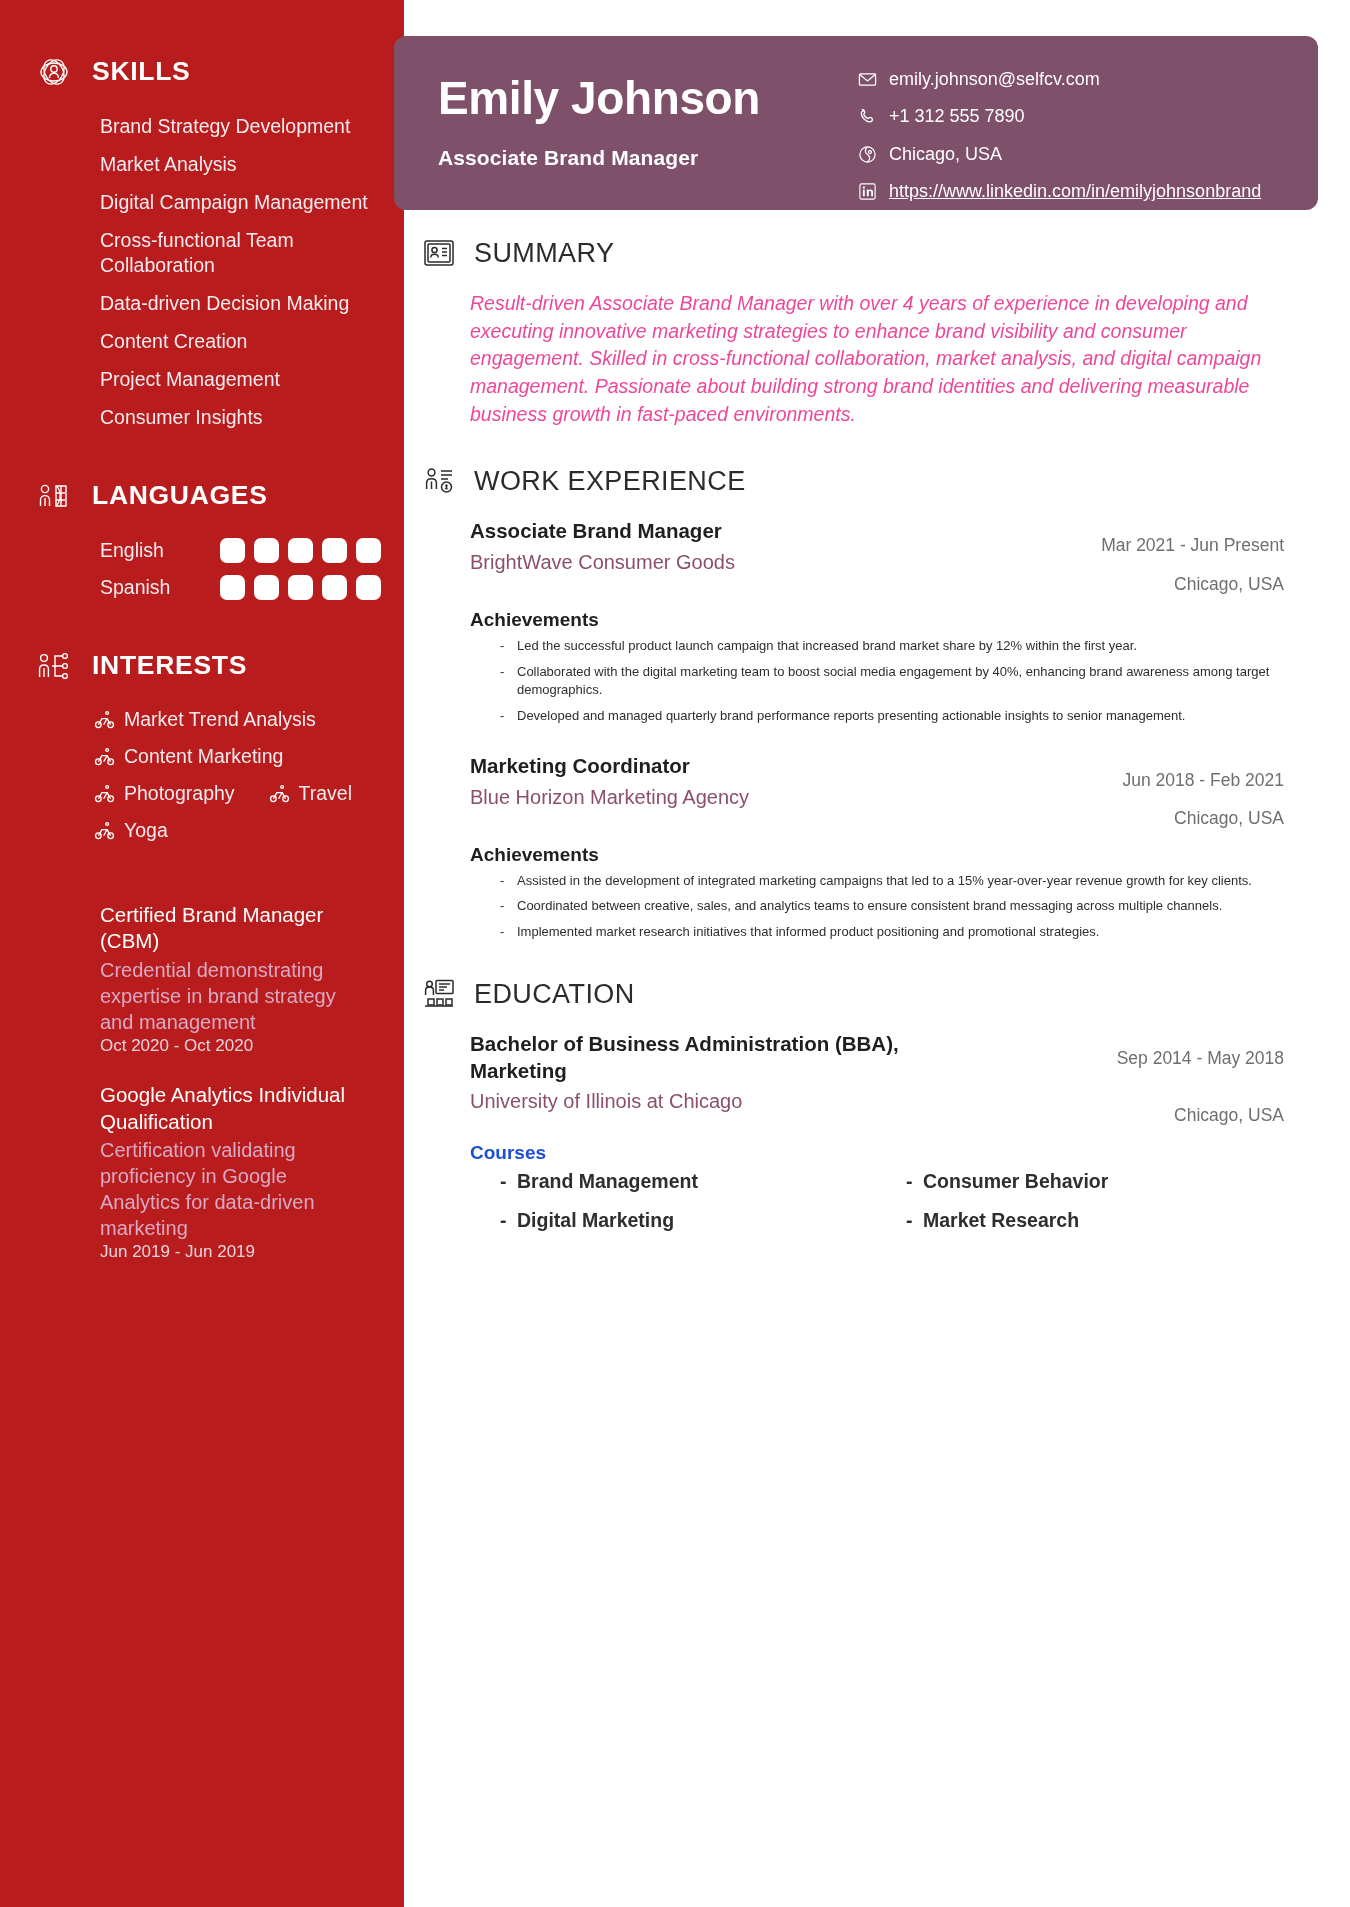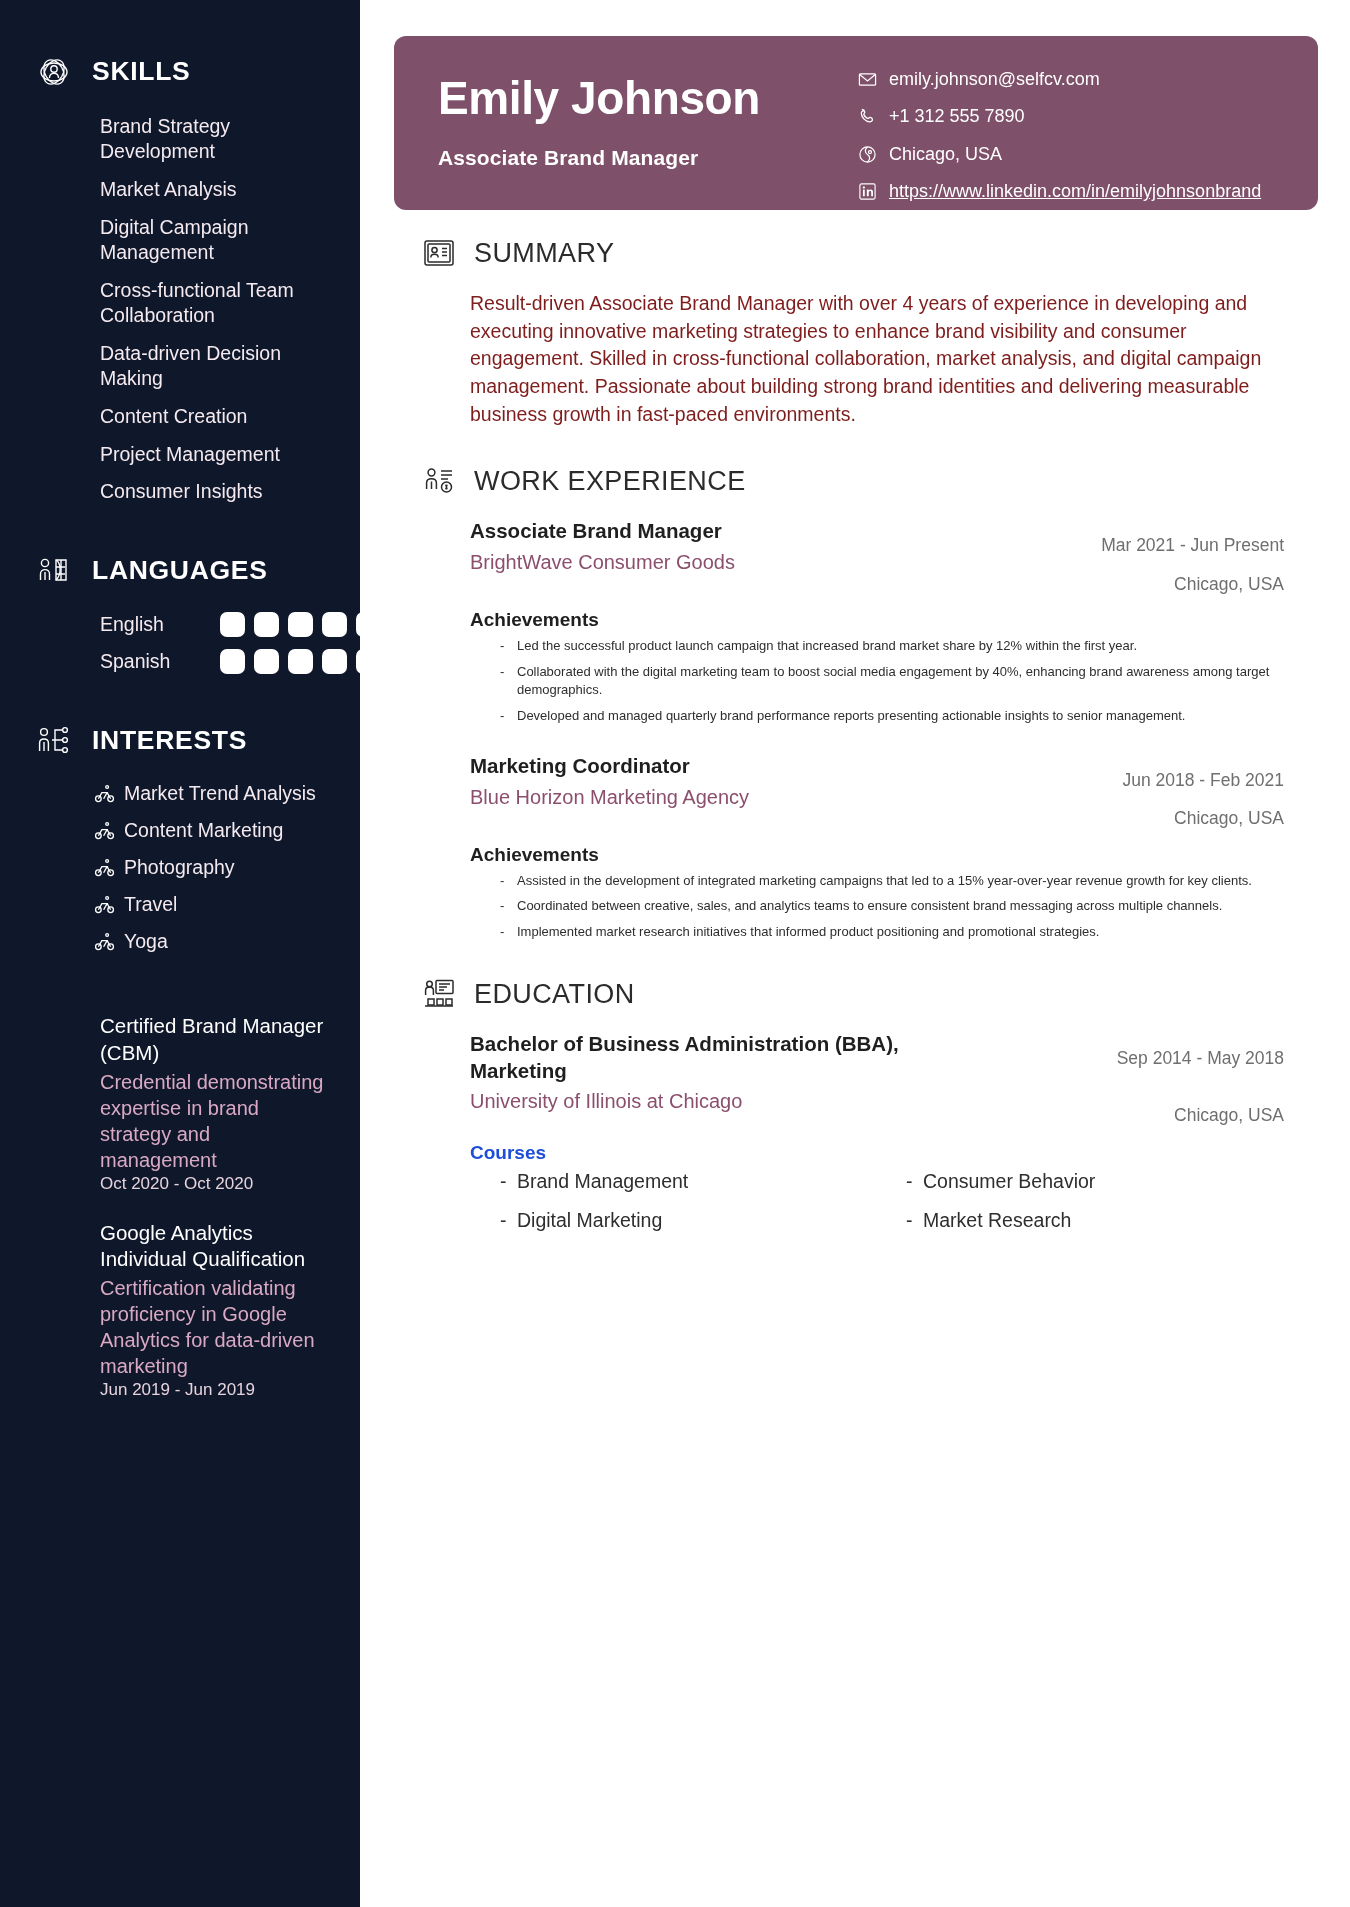--- a/index.html
+++ b/index.html
@@ -15,23 +15,23 @@
     width: 1350px;
     height: 1907px;
     overflow: hidden;
     background: #ffffff;
   }
 
   
   .sidebar {
     position: absolute;
     left: 0; top: 0;
-    width: 360px;
+    width: 404px;
     height: 1907px;
-    background: #0f172a;
+    background: #b91c1c;
     padding: 52px 34px 40px 34px;
     color: #ffffff;
   }
   .side-section { margin-bottom: 46px; }
   .side-head {
     display: flex;
     align-items: center;
     gap: 18px;
     margin-bottom: 22px;
   }
@@ -163,21 +163,22 @@
   .sec-head .ic { width: 34px; height: 34px; flex: 0 0 34px; display:block; }
   .sec-head h2 {
     font-size: 27px;
     font-weight: 400;
     color: #2b2b2b;
     letter-spacing: 0.4px;
   }
   .summary-text {
     font-size: 19.5px;
     line-height: 1.42;
-    color: #7f1d1d;
+    color: #ec4899;
+    font-style: italic;
   }
 
   .entry { margin-bottom: 28px; }
   .entry-top {
     display: flex;
     justify-content: space-between;
     align-items: flex-start;
     gap: 20px;
   }
   .entry-left { flex: 1 1 auto; }
@@ -234,20 +235,21 @@
     font-weight: 700;
     color: #1d4ed8;
     margin-top: 13px;
     margin-bottom: 6px;
   }
   .courses-grid {
     display: grid;
     grid-template-columns: 1fr 1fr;
     gap: 16px 28px;
     padding-left: 30px;
+    font-weight: bold;
   }
   .course {
     font-size: 19.5px;
     color: #2e2e2e;
     position: relative;
     padding-left: 17px;
   }
   .course::before {
     content: "-";
     position: absolute;

